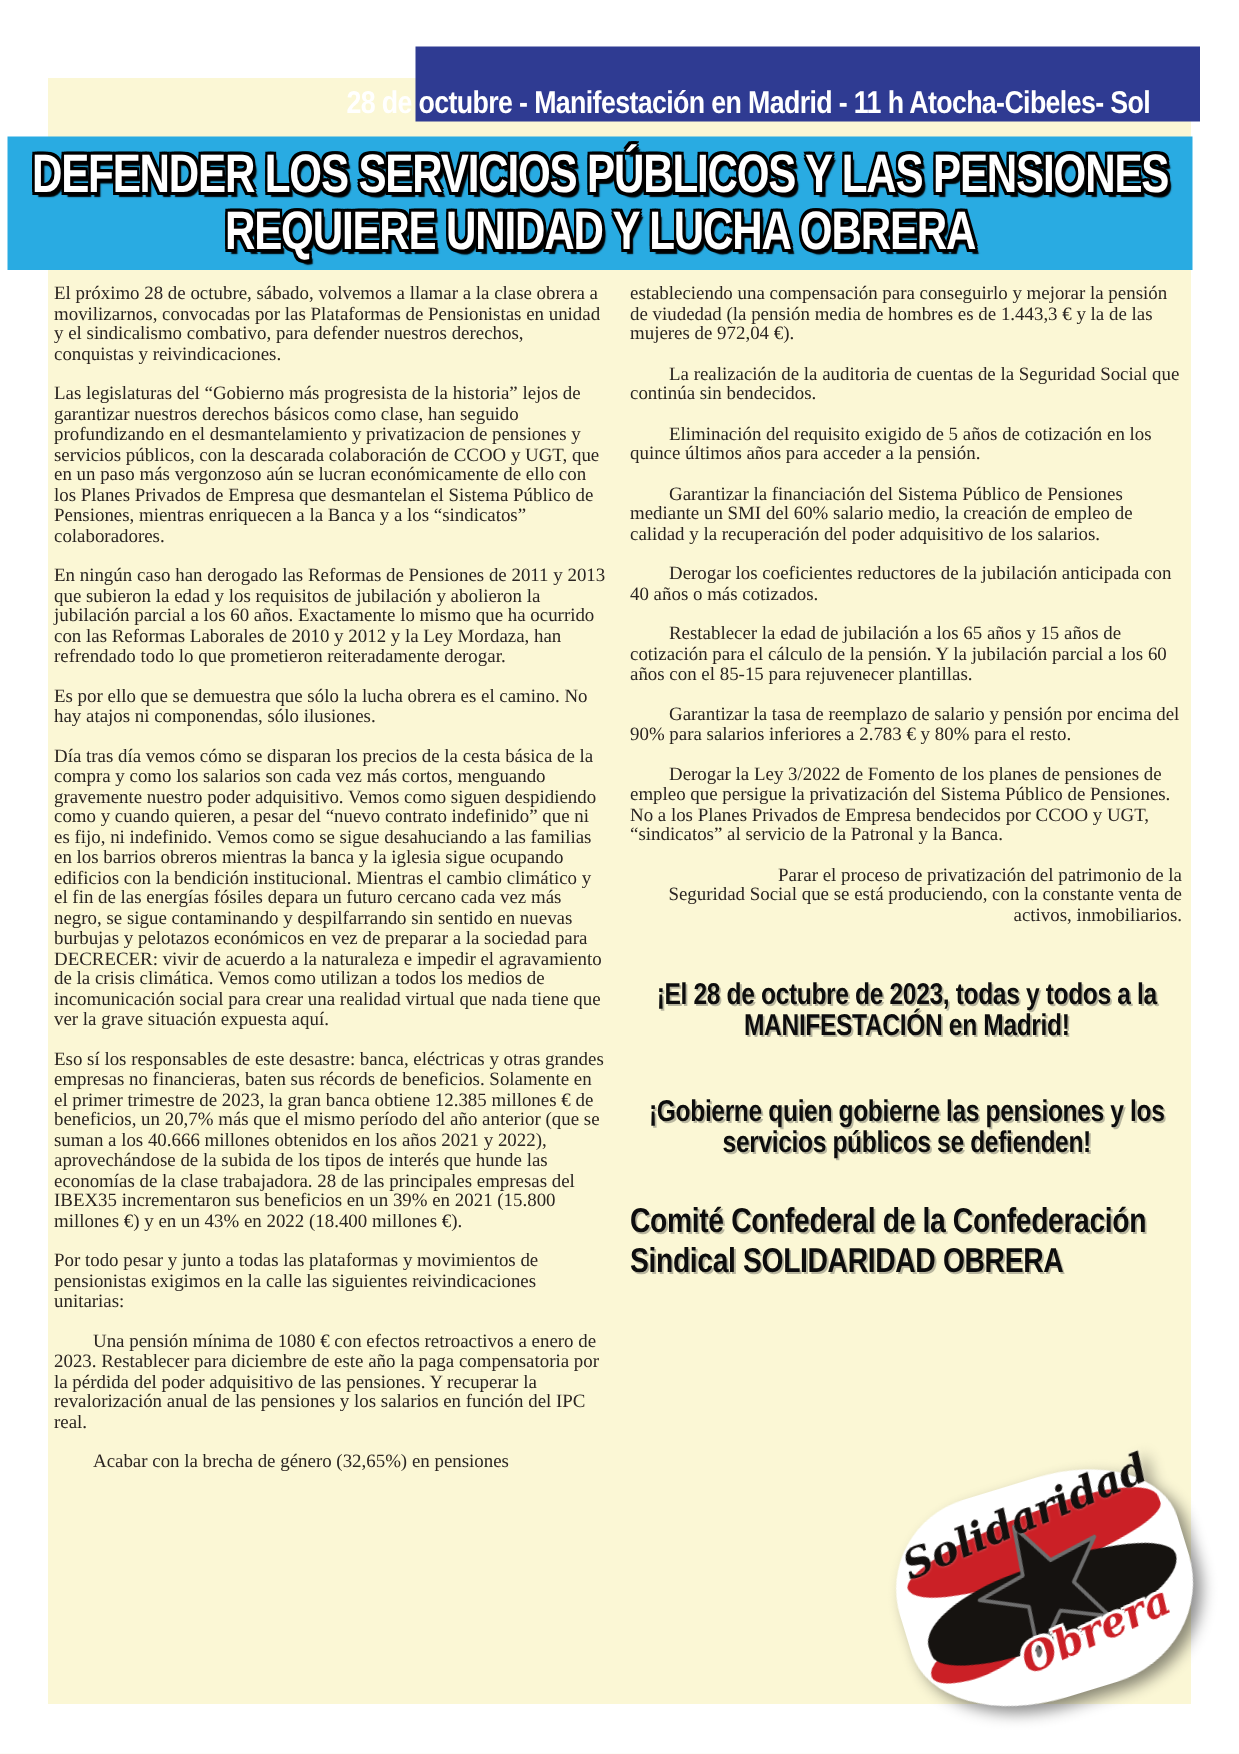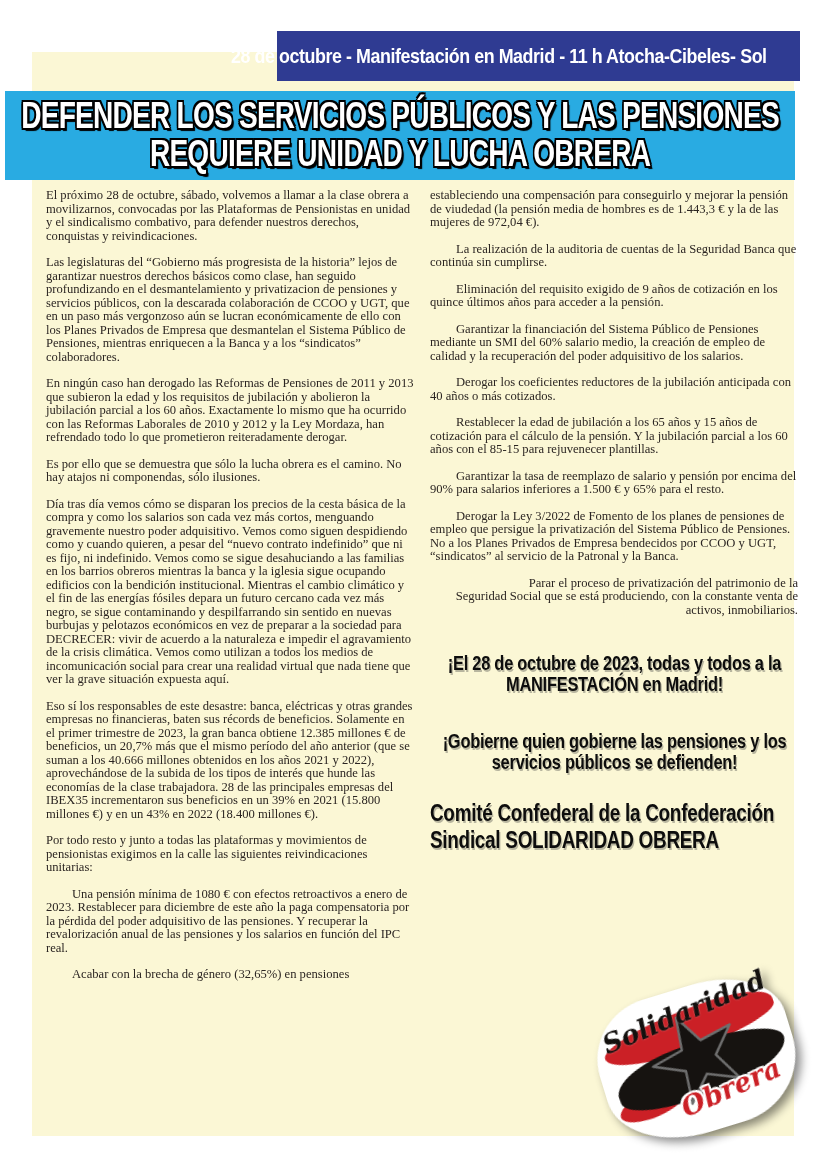--- a/index.html
+++ b/index.html
@@ -1,29 +1,29 @@
 <!DOCTYPE html>
 <html style="--navy: #2f3b92; --cyan: #29abe2; --cream: #fbf7d5; --red: #cb2026; --ink: #2b2522;"><head>
 <meta charset="utf-8">
 <style>
   html,body{margin:0;padding:0;background:#ffffff;}
   .page{position:relative;width:826px;height:1169px;background:#ffffff;overflow:hidden;
         font-family:"Liberation Serif",serif;}
   .cream-bg{position:absolute;left:32px;top:52px;width:762px;height:1084px;background:var(--cream,#fbf7d5);}
   .navy-banner{position:absolute;left:277px;top:31px;width:523px;height:50px;background:var(--navy,#2f3b92);
-        display:flex;align-items:center;justify-content:center;}
+        display:flex;align-items:flex-end;justify-content:center;}
   .navy-banner .cond-banner{display:inline-block;width:615px;text-align:center;transform:scaleX(0.85);transform-origin:left center;
         font-family:"Liberation Sans",sans-serif;font-weight:bold;font-size:21px;color:#ffffff;letter-spacing:-0.5px;white-space:nowrap;}
   .cyan-band{position:absolute;left:5px;top:91px;width:790px;height:89px;background:var(--cyan,#29abe2);
         padding-top:6px;box-sizing:border-box;text-decoration:underline;}
   .title-line{height:38px;line-height:38px;white-space:nowrap;overflow:visible;}
   .title-line .cond-title{display:inline-block;width:1013px;text-align:center;transform:scaleX(0.78);transform-origin:left center;
         font-family:"Liberation Sans",sans-serif;font-weight:bold;font-size:36px;letter-spacing:-1px;color:#ffffff;
         text-shadow:-2px -2px 0 #000,2px -2px 0 #000,-2px 2px 0 #000,2px 2px 0 #000,-2px 0 0 #000,2px 0 0 #000,0 -2px 0 #000,0 2px 0 #000,3px 3px 1px #000;}
-  .columns{position:absolute;left:46px;top:189px;width:752px;display:flex;gap:16px;}
+  .columns{position:absolute;left:36px;top:189px;width:752px;display:flex;gap:16px;}
   .col{color:var(--ink,#2b2522);font-size:12.6px;line-height:13.5px;}
   .col.left{width:374px;}
   .col.right{width:368px;}
   .col p{margin:0 0 13px 0;}
   .col p.ind{text-indent:26px;}
   .col p.ind2{text-indent:52px;text-align:right;}
   .callout{margin-top:36px;text-align:left;}
   .callout + .callout{}
   .callout .cond-call{display:inline-block;text-align:center;transform:scaleX(0.82);transform-origin:left top;
         font-family:"Liberation Sans",sans-serif;font-weight:bold;font-size:20px;line-height:21px;color:#0d0d0d;
@@ -69,32 +69,32 @@
   </div>
 
   <div class="columns">
     <div class="col left">
       <p>El próximo 28 de octubre, sábado, volvemos a llamar a la clase obrera a movilizarnos, convocadas por las Plataformas de Pensionistas en unidad y el sindicalismo combativo, para defender nuestros derechos, conquistas y reivindicaciones.</p>
       <p>Las legislaturas del “Gobierno más progresista de la historia” lejos de garantizar nuestros derechos básicos como clase, han seguido profundizando en el desmantelamiento y privatizacion de pensiones y servicios públicos, con la descarada colaboración de CCOO y UGT, que en un paso más vergonzoso aún se lucran económicamente de ello con los Planes Privados de Empresa que desmantelan el Sistema Público de Pensiones, mientras enriquecen a la Banca y a los “sindicatos” colaboradores.</p>
       <p>En ningún caso han derogado las Reformas de Pensiones de 2011 y 2013 que subieron la edad y los requisitos de jubilación y abolieron la jubilación parcial a los 60 años. Exactamente lo mismo que ha ocurrido con las Reformas Laborales de 2010 y 2012 y la Ley Mordaza, han refrendado todo lo que prometieron reiteradamente derogar.</p>
       <p>Es por ello que se demuestra que sólo la lucha obrera es el camino. No hay atajos ni componendas, sólo ilusiones.</p>
       <p>Día tras día vemos cómo se disparan los precios de la cesta básica de la compra y como los salarios son cada vez más cortos, menguando gravemente nuestro poder adquisitivo. Vemos como siguen despidiendo como y cuando quieren, a pesar del “nuevo contrato indefinido” que ni es fijo, ni indefinido. Vemos como se sigue desahuciando a las familias en los barrios obreros mientras la banca y la iglesia sigue ocupando edificios con la bendición institucional. Mientras el cambio climático y el fin de las energías fósiles depara un futuro cercano cada vez más negro, se sigue contaminando y despilfarrando sin sentido en nuevas burbujas y pelotazos económicos en vez de preparar a la sociedad para DECRECER: vivir de acuerdo a la naturaleza e impedir el agravamiento de la crisis climática. Vemos como utilizan a todos los medios de incomunicación social para crear una realidad virtual que nada tiene que ver la grave situación expuesta aquí.</p>
       <p>Eso sí los responsables de este desastre: banca, eléctricas y otras grandes empresas no financieras, baten sus récords de beneficios. Solamente en el primer trimestre de 2023, la gran banca obtiene 12.385 millones € de beneficios, un 20,7% más que el mismo período del año anterior (que se suman a los 40.666 millones obtenidos en los años 2021 y 2022), aprovechándose de la subida de los tipos de interés que hunde las economías de la clase trabajadora. 28 de las principales empresas del IBEX35 incrementaron sus beneficios en un 39% en 2021 (15.800 millones €) y en un 43% en 2022 (18.400 millones €).</p>
-      <p>Por todo resto y junto a todas las plataformas y movimientos de pensionistas exigimos en la calle las siguientes reivindicaciones unitarias:</p>
+      <p>Por todo pesar y junto a todas las plataformas y movimientos de pensionistas exigimos en la calle las siguientes reivindicaciones unitarias:</p>
       <p class="ind">Una pensión mínima de 1080 € con efectos retroactivos a enero de 2023. Restablecer para diciembre de este año la paga compensatoria por la pérdida del poder adquisitivo de las pensiones. Y recuperar la revalorización anual de las pensiones y los salarios en función del IPC real.</p>
       <p class="ind">Acabar con la brecha de género (32,65%) en pensiones</p>
     </div>
     <div class="col right">
       <p>estableciendo una compensación para conseguirlo y mejorar la pensión de viudedad (la pensión media de hombres es de 1.443,3 € y la de las mujeres de 972,04 €).</p>
-      <p class="ind">La realización de la auditoria de cuentas de la Seguridad Banca que continúa sin cumplirse.</p>
-      <p class="ind">Eliminación del requisito exigido de 9 años de cotización en los quince últimos años para acceder a la pensión.</p>
+      <p class="ind">La realización de la auditoria de cuentas de la Seguridad Social que continúa sin bendecidos.</p>
+      <p class="ind">Eliminación del requisito exigido de 5 años de cotización en los quince últimos años para acceder a la pensión.</p>
       <p class="ind">Garantizar la financiación del Sistema Público de Pensiones mediante un SMI del 60% salario medio, la creación de empleo de calidad y la recuperación del poder adquisitivo de los salarios.</p>
       <p class="ind">Derogar los coeficientes reductores de la jubilación anticipada con 40 años o más cotizados.</p>
       <p class="ind">Restablecer la edad de jubilación a los 65 años y 15 años de cotización para el cálculo de la pensión. Y la jubilación parcial a los 60 años con el 85-15 para rejuvenecer plantillas.</p>
-      <p class="ind">Garantizar la tasa de reemplazo de salario y pensión por encima del 90% para salarios inferiores a 1.500 € y 65% para el resto.</p>
+      <p class="ind">Garantizar la tasa de reemplazo de salario y pensión por encima del 90% para salarios inferiores a 2.783 € y 80% para el resto.</p>
       <p class="ind">Derogar la Ley 3/2022 de Fomento de los planes de pensiones de empleo que persigue la privatización del Sistema Público de Pensiones. No a los Planes Privados de Empresa bendecidos por CCOO y UGT, “sindicatos” al servicio de la Patronal y la Banca.</p>
       <p class="ind2">Parar el proceso de privatización del patrimonio de la Seguridad Social que se está produciendo, con la constante venta de activos, inmobiliarios.</p>
 
       <div class="callout c1">
         <span class="cond-call">¡El 28 de octubre de 2023, todas y todos a la MANIFESTACIÓN en Madrid!</span>
       </div>
       <div class="callout c2">
         <span class="cond-call">¡Gobierne quien gobierne las pensiones y los servicios públicos se defienden!</span>
       </div>
 

